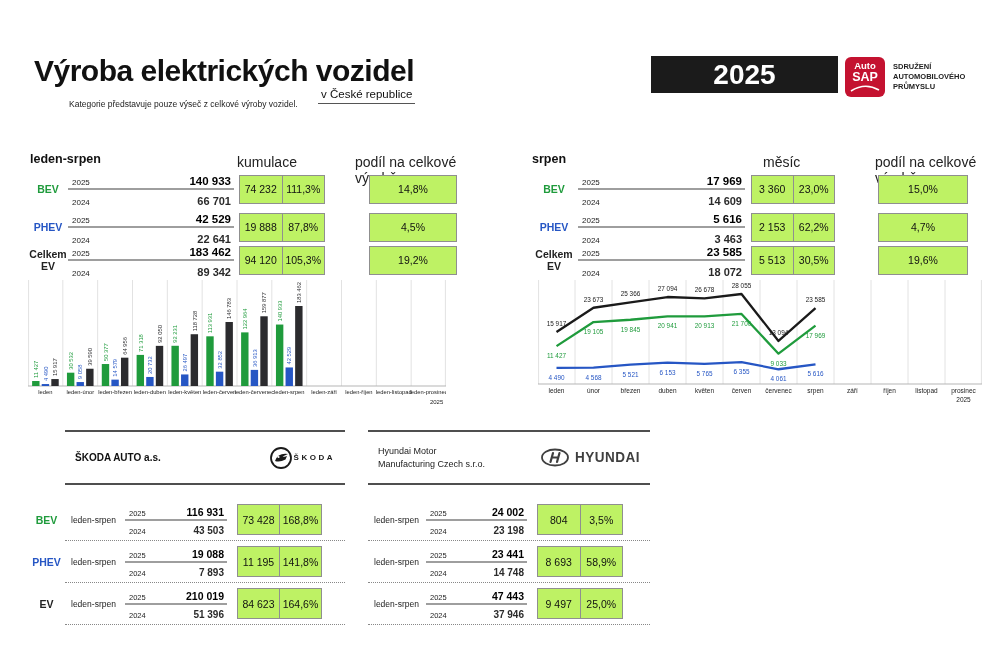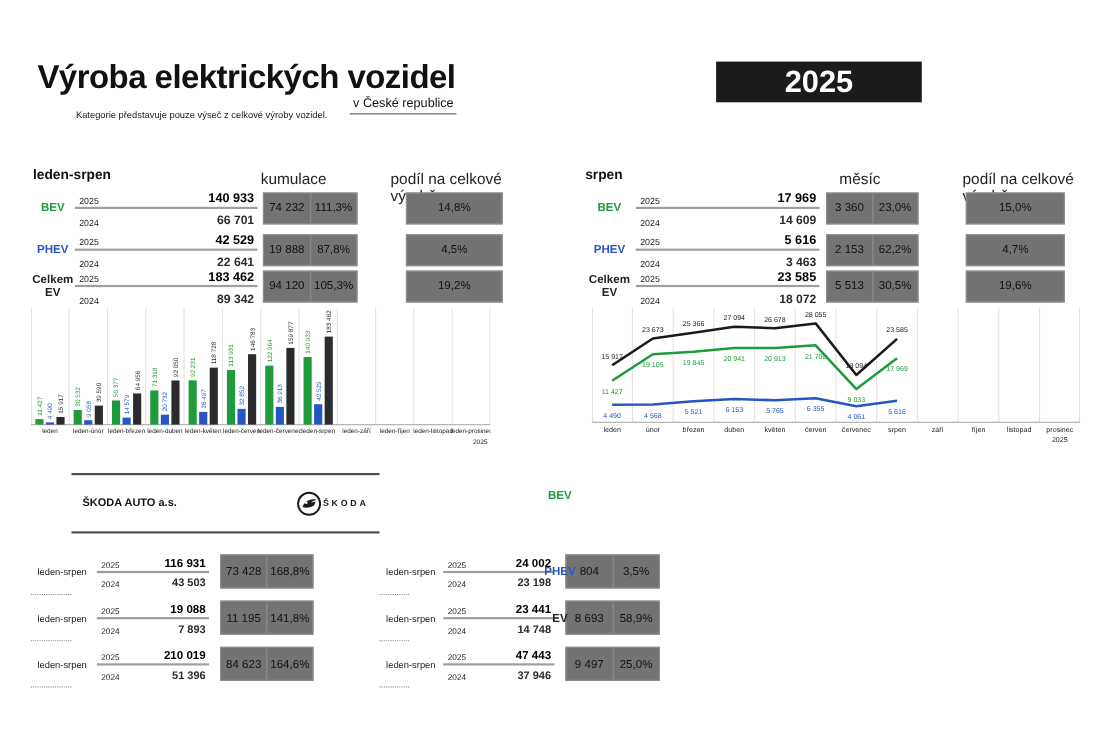--- a/index.html
+++ b/index.html
@@ -38,21 +38,21 @@
   .sum-right .sum-row{grid-template-columns:48px 167px 6px 84px 43px 90px;width:438px;}
   .row-label{display:flex;align-items:center;justify-content:center;text-align:center;
              font-size:10.5px;font-weight:700;line-height:1.15;}
   .c-bev{color:#1f9b3c;} .c-phev{color:#2656c4;} .c-ev{color:#222;}
   .pair{display:flex;flex-direction:column;justify-content:center;}
   .pair-top,.pair-bot{display:flex;justify-content:space-between;align-items:flex-end;height:17px;padding:0 3px 1px 4px;}
   .pair-top{border-bottom:2px solid #9e9e9e;}
   .yr{font-size:8px;color:#222;} 
   .v1{font-size:11.5px;font-weight:700;color:#000;}
   .v2{font-size:11px;font-weight:700;color:#2b2b2b;}
-  .vbox{border:1.5px solid #8f8f8f;display:flex;align-self:center;height:27px;background:#737373;}
+  .vbox{border:1.5px solid #8f8f8f;display:flex;align-self:center;height:27px;background:#bef264;}
   .vbox-cell{flex:1;display:flex;align-items:center;justify-content:center;font-size:10.5px;color:#111;}
   .vbox-cell + .vbox-cell{border-left:1.5px solid #8f8f8f;}
   
   .bar-chart{position:absolute;left:28px;top:278px;}
   .line-chart{position:absolute;left:538px;top:272px;}
   
   .bottom{position:absolute;left:28px;top:430px;display:grid;grid-template-columns:37px 280px 23px 282px;}
   .b-head{height:55px;border-top:2px solid #4f4f4f;border-bottom:2px solid #4f4f4f;margin-bottom:14px;
           display:flex;align-items:center;justify-content:space-between;padding:0 10px;box-sizing:border-box;}
   .b-name{font-size:10px;font-weight:700;}
@@ -75,20 +75,34 @@
 </style>
 </head>
 <body>
 
 <div class="page">
 
   <div class="title">Výroba elektrických vozidel</div>
   <div class="note">Kategorie představuje pouze výseč z celkové výroby vozidel.</div>
   <div class="region">v České republice</div>
   <div class="yearbox">2025</div>
+  <div class="autosap">
+    <div class="sap-badge">
+      <span class="l1">Auto</span>
+      <span class="l2">SAP</span>
+      <svg width="32" height="10" viewBox="0 0 32 10">
+        <path d="M2 7 Q16 -2 30 6" stroke="#fff" stroke-width="1.6" fill="none"></path>
+      </svg>
+    </div>
+    <div class="sap-org">
+      <div>SDRUŽENÍ</div>
+      <div>AUTOMOBILOVÉHO</div>
+      <div>PRŮMYSLU</div>
+    </div>
+  </div>
 
 
   <div class="sum sum-left">
     <div class="sum-title">leden-srpen</div>
     <div class="sum-colhead h-box">kumulace</div>
     <div class="sum-colhead h-share">podíl na celkové výrobě</div>
 
     <div class="sum-row" style="top:18px">
       <div class="row-label c-bev">BEV</div>
       <div class="pair">
@@ -375,20 +389,33 @@
       <span class="skoda-logo">
         <svg width="24" height="24" viewBox="0 0 24 24">
           <circle cx="12" cy="12" r="10" fill="none" stroke="#1a1a1a" stroke-width="1.8"></circle>
           <path d="M6 15 Q9 6.5 19 8 L13.5 10.5 Q16 11 18 10 L16.5 13.5 Q11 16.5 6 15 Z" fill="#1a1a1a"></path>
           <circle cx="9.5" cy="11" r="1.1" fill="#fff"></circle>
         </svg>
         <span class="skoda-word">ŠKODA</span>
       </span>
     </div>
     <div></div>
+    <div class="b-head">
+      <span class="b-name2">
+        <div>Hyundai Motor</div>
+        <div>Manufacturing Czech s.r.o.</div>
+      </span>
+      <span class="hyundai-logo">
+        <svg width="30" height="19" viewBox="0 0 30 19">
+          <ellipse cx="15" cy="9.5" rx="13" ry="8" fill="none" stroke="#3f3f3f" stroke-width="1.8"></ellipse>
+          <path d="M10.5 14 L13 5 M17 14 L19.5 5 M11.8 9.5 L18.2 9.5" stroke="#3f3f3f" stroke-width="2.2" stroke-linecap="round" fill="none"></path>
+        </svg>
+        <span class="hyundai-word">HYUNDAI</span>
+      </span>
+    </div>
 
     <div class="b-label c-bev">BEV</div>
     <div class="b-row b-row-skoda">
       <div class="period">leden-srpen</div>
       <div class="pair">
         <div class="pair-top">
             <span class="yr">2025</span>
             <span class="v1">116 931</span>
           </div>
         <div class="pair-bot">

